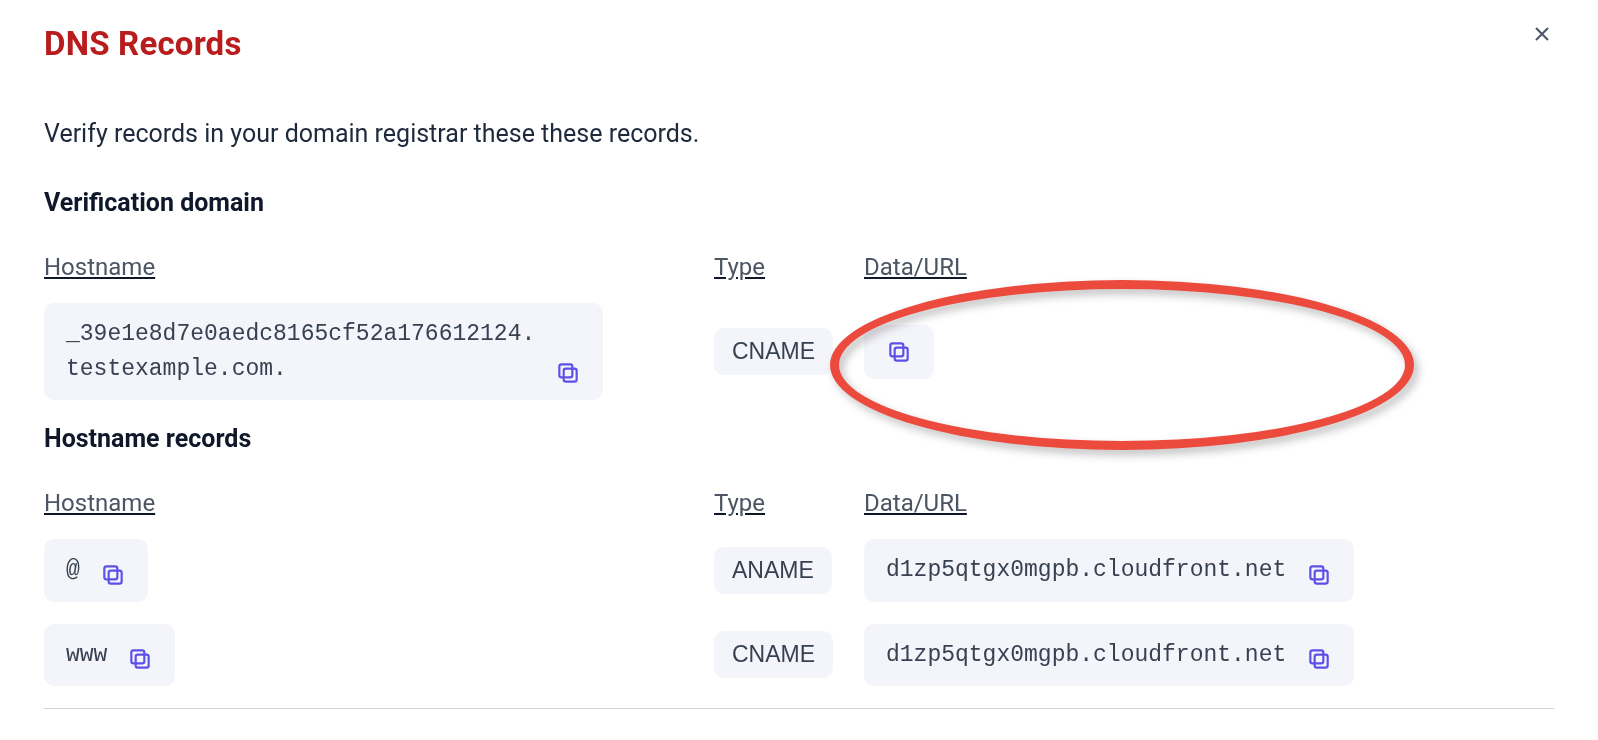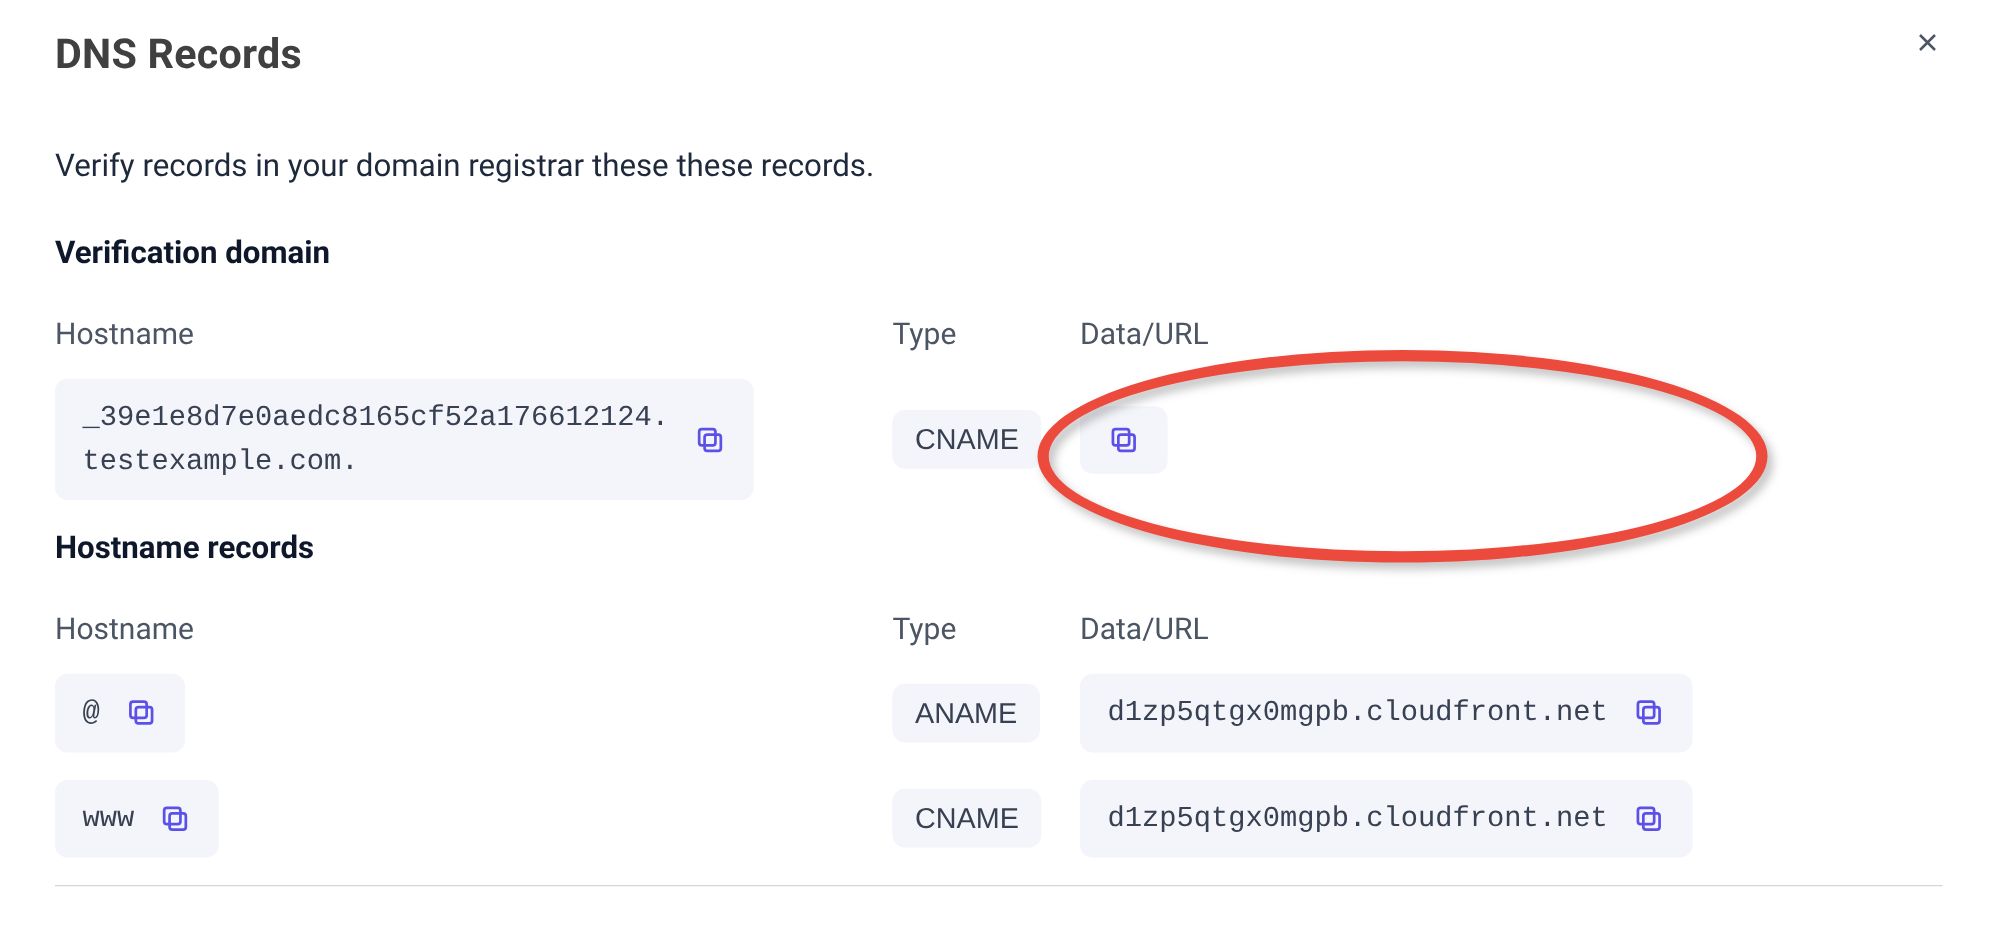--- a/index.html
+++ b/index.html
@@ -29,38 +29,39 @@
     }
     .close-btn svg {
       width: 24px;
       height: 24px;
       stroke: #4b5563;
       stroke-width: 2;
     }
     .dialog-title {
       font-size: 33px;
       font-weight: 700;
-      color: #404040;
+      color: #b91c1c;
       margin-bottom: 56px;
       letter-spacing: 0.2px;
     }
     .description {
       font-size: 25px;
       color: #1e293b;
       margin-bottom: 40px;
     }
     .section-title {
       font-size: 25px;
       font-weight: 700;
       color: #0f172a;
       margin-bottom: 36px;
     }
     .table-header {
       display: flex;
       margin-bottom: 22px;
+      text-decoration: underline;
     }
     .col-hostname {
       width: 670px;
       flex-shrink: 0;
     }
     .col-type {
       width: 150px;
       flex-shrink: 0;
     }
     .col-data {
@@ -74,21 +75,21 @@
     .row {
       display: flex;
       align-items: center;
       margin-bottom: 22px;
     }
     .cell-box {
       background: #f4f4fb;
       border-radius: 10px;
       padding: 14px 22px;
       display: inline-flex;
-      align-items: center;
+      align-items: flex-end;
       gap: 20px;
       position: relative;
     }
     .cell-text {
       font-family: "SFMono-Regular", Consolas, "Liberation Mono", Menlo, monospace;
       font-size: 23px;
       color: #374151;
       line-height: 1.5;
       white-space: pre-line;
     }

